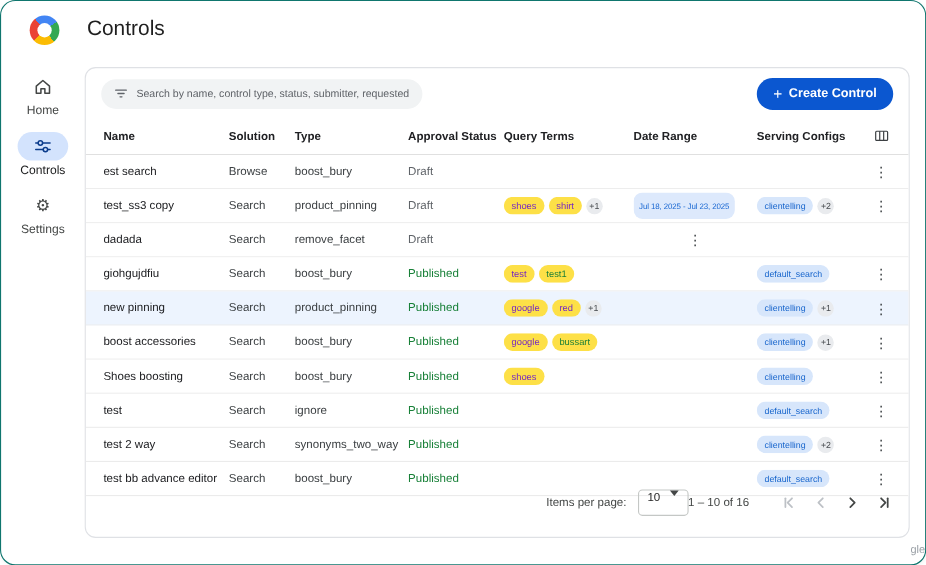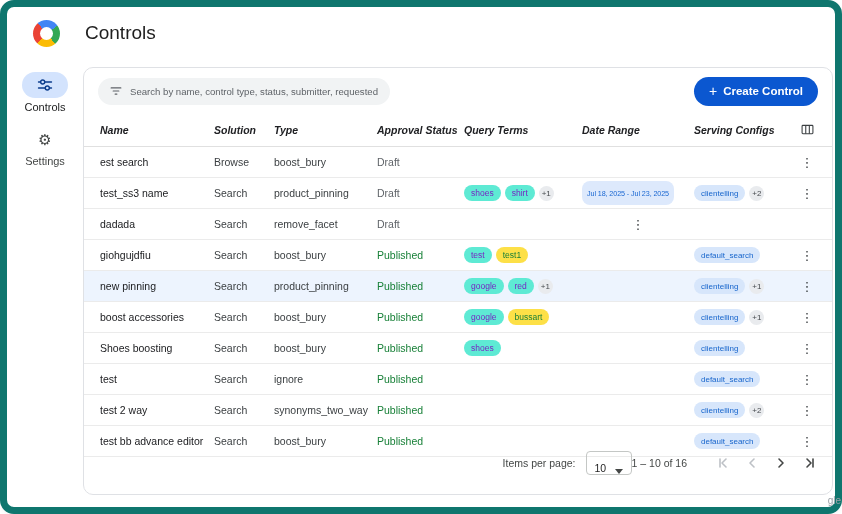--- a/index.html
+++ b/index.html
@@ -2,21 +2,21 @@
 <html><head>
 <meta charset="utf-8">
 <style>
   * { margin:0; padding:0; box-sizing:border-box; }
   html,body { width:842px; height:514px; }
   body {
     font-family:"Liberation Sans","DejaVu Sans",sans-serif;
     background:#fff; position:relative; overflow:hidden; color:#202124;
   }
   .window {
-    position:absolute; inset:0; background:#fff; border:7px solid #0f766e;
+    position:absolute; inset:0; background:#fff; border:1px solid #0f766e;
     border-radius:14px; box-shadow:0 1px 4px rgba(0,0,0,.05); overflow:hidden;
   }
   
   .app-header { height:52px; display:flex; align-items:center; padding-left:26px; }
   .logo { width:27px; height:27px; border-radius:50%; position:relative; flex:0 0 auto;
     background:conic-gradient(from -40deg,#4285f4 0 95deg,#34a853 95deg 180deg,#fbbc04 180deg 265deg,#ea4335 265deg 360deg); }
   .logo::after { content:""; position:absolute; inset:7px; background:#fff; border-radius:50%; }
   .app-title { font-size:19px; font-weight:400; color:#1f1f1f; margin-left:25px; }
   
   .rail { position:absolute; left:0; top:52px; width:76px; display:flex; flex-direction:column; align-items:center; }
@@ -37,66 +37,74 @@
     font-family:inherit; font-size:9.6px; color:#3c4043; }
   .searchbar input::placeholder { color:#5f6368; }
   .create-btn { height:29px; background:#0b57d0; color:#fff; border:none; border-radius:15px;
     display:flex; align-items:center; gap:6px; padding:0 15px; font-family:inherit;
     font-size:11.5px; font-weight:bold; cursor:pointer; }
   .create-btn .plus { font-size:14px; font-weight:400; line-height:1; }
   
   .thead,.trow { display:grid; grid-template-columns:114px 60px 103px 87px 118px 112px 100px 26px;
     align-items:center; padding:0 16px; }
   .thead { height:34px; border-bottom:1px solid #e0e0e0; }
-  .hcell { font-size:10.5px; font-weight:bold; color:#202124; cursor:pointer;font-style:italic; }
+  .hcell { font-size:10.5px; font-weight:bold; color:#202124; cursor:pointer; }
   .hcell.menu { display:flex; justify-content:center; }
   .trow { height:31px; border-bottom:1px solid #ebebeb; background:#fff; cursor:pointer; }
   .trow.selected { background:#edf4fe; }
   .cell { font-size:10.5px; color:#3c4043; white-space:nowrap; overflow:hidden; }
   .cell.name { color:#202124; }
   .cell.chips { display:flex; gap:4px; align-items:center; }
   .cell.menu { display:flex; justify-content:center; overflow:visible; }
   .status-draft { color:#5f6368; }
   .status-published { color:#188038; }
   .chip { display:inline-flex; align-items:center; height:16px; padding:0 7px; border-radius:8px;
     font-size:8.5px; white-space:nowrap; flex:0 0 auto; }
-  .chip.purple { background:#5eead4; color:#7627c2; }
+  .chip.purple { background:#fde047; color:#7627c2; }
   .chip.green  { background:#fde047; color:#1a7f37; }
   .chip.blue   { background:#dde9fc; color:#1967d2; font-size:7.2px; padding:12px 5px; letter-spacing:-.1px; }
   .chip.config { background:#d7e6fb; color:#1765cc; font-size:8px; }
   .chip.count  { width:15px; height:15px; padding:0; border-radius:50%; background:#e9ebee;
     color:#474b4f; font-size:8px; justify-content:center; }
   .kebab,.colpick { background:none; border:none; cursor:pointer; width:20px; height:20px;
     display:flex; align-items:center; justify-content:center; color:#3c4043; font-family:inherit; }
   .kebab { font-size:13px; line-height:1; }
   
   .tfoot { position:absolute; left:0; right:0; bottom:12px; height:39px; display:flex;
     align-items:center; justify-content:flex-end; padding-right:12px; font-size:10.5px; color:#444746; }
   .pp-select { margin-left:10px; height:24px; min-width:46px; border:1px solid #c4c7c5; border-radius:4px;
-    display:flex; align-items:flex-end; justify-content:space-between; padding:0 8px; gap:8px; cursor:pointer; color:#1f1f1f; }
+    display:flex; align-items:flex-start; justify-content:space-between; padding:0 8px; gap:8px; cursor:pointer; color:#1f1f1f; }
   .caret { width:0; height:0; border-left:4px solid transparent; border-right:4px solid transparent;
     border-top:5px solid #444746; }
   .range { }
   .pager { margin-left:26px; display:flex; align-items:center; gap:9px; }
   .pgbtn { background:none; border:none; cursor:pointer; width:20px; height:20px; padding:0;
     display:flex; align-items:center; justify-content:center; color:#444746; }
   .pgbtn.disabled { color:#bdc1c6; cursor:default; }
   .corner-text { position:absolute; right:1px; bottom:8px; font-size:10px; color:#9aa0a6; z-index:3; }
 </style>
 </head>
 <body>
 
 <div class="window">
 
   <div class="app-header">
     <div class="logo"></div>
     <div class="app-title">Controls</div>
   </div>
 
   <nav class="rail">
+    <div class="rail-item">
+      <span class="pill">
+        <svg width="18" height="18" viewBox="0 0 18 18" fill="none" stroke="currentColor" stroke-width="1.4" stroke-linejoin="round">
+          <path d="M3 8.3 L9 3.2 L15 8.3 V14.8 H10.8 V10.6 H7.2 V14.8 H3 Z"></path>
+        </svg>
+      </span>
+      <span class="rail-label">Home</span>
+    </div>
     <div class="rail-item active">
       <span class="pill">
         <svg width="18" height="18" viewBox="0 0 18 18" fill="none" stroke="currentColor" stroke-width="1.4" stroke-linecap="round">
           <path d="M2.5 6 H15.5"></path>
             <circle cx="6.7" cy="6" r="2" fill="#d3e3fd"></circle>
           <path d="M2.5 12 H15.5"></path>
             <circle cx="11.3" cy="12" r="2" fill="#d3e3fd"></circle>
         </svg>
       </span>
       <span class="rail-label">Controls</span>
@@ -152,21 +160,21 @@
     <span class="cell">boost_bury</span>
     <span class="cell status-draft">Draft</span>
     <span class="cell chips"></span>
     <span class="cell chips"></span>
     <span class="cell chips"></span>
     <span class="cell menu">
       <button class="kebab">⋮</button>
     </span>
   </div>
         <div class="trow">
-    <span class="cell name">test_ss3 name</span>
+    <span class="cell name">test_ss3 copy</span>
     <span class="cell">Search</span>
     <span class="cell">product_pinning</span>
     <span class="cell status-draft">Draft</span>
     <span class="cell chips">
             <span class="chip purple">shoes</span>
             <span class="chip purple">shirt</span>
             <span class="chip count">+1</span>
           </span>
     <span class="cell chips">
             <span class="chip blue">Jul 18, 2025 - Jul 23, 2025</span>

